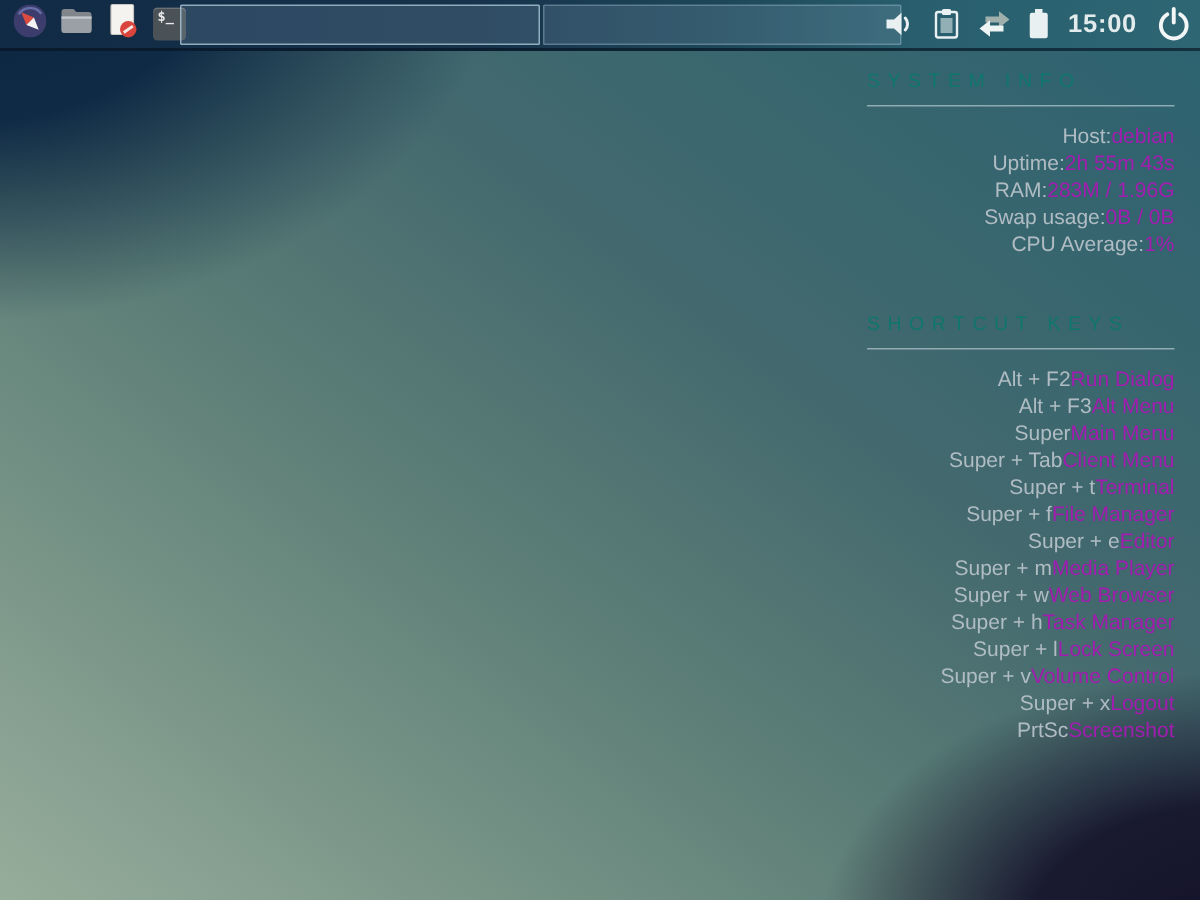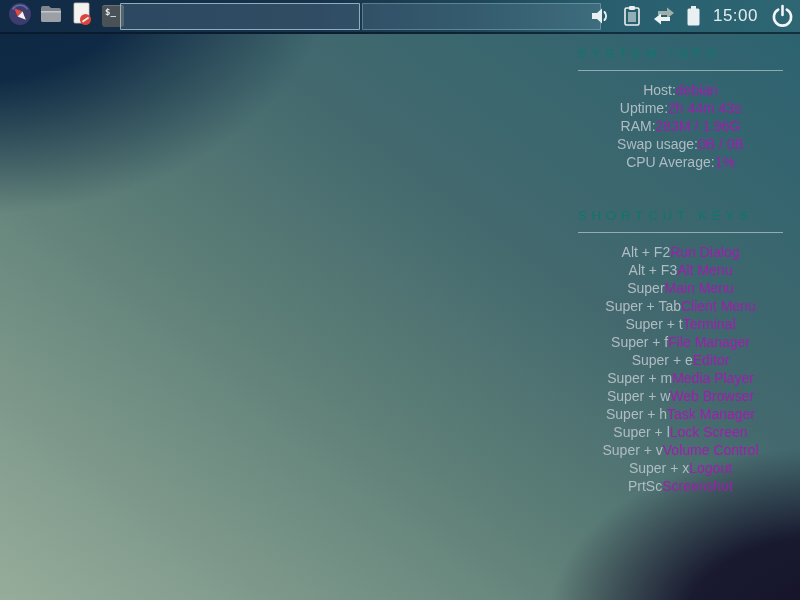--- a/index.html
+++ b/index.html
@@ -29,21 +29,21 @@
     background:rgba(140,170,190,0.22);
   }
   .taskbar.active{left:120px;width:238px;border:1px solid rgba(178,206,220,0.75);}
   .taskbar.inactive{left:362px;width:237px;border:1px solid rgba(160,190,205,0.40);}
   .tray{
     position:absolute;right:5px;top:0;height:32px;
     display:flex;align-items:center;gap:10px;
   }
   .tray .icon{display:flex;align-items:center;justify-content:center;cursor:pointer;}
   .clock{
-    font-size:17px;font-weight:400;color:#e3eced;letter-spacing:0.5px;
+    font-size:17px;font-weight:700;color:#e3eced;letter-spacing:0.5px;
     padding:0 2px;cursor:default;
   }
   
   .term-box{
     width:22px;height:22px;border-radius:3px;background:#4b5257;
     box-shadow:inset 0 1px 0 rgba(255,255,255,0.18);
     color:#e8eaec;font-family:"DejaVu Sans Mono","Liberation Mono",monospace;
     font-size:9px;line-height:10px;padding:2px 0 0 3px;box-sizing:border-box;font-weight:700;
   }
   
@@ -51,21 +51,21 @@
     position:absolute;left:578px;width:205px;color:#c4ced3;
     font-size:14px;
   }
   .conky .heading{
     font-size:13px;letter-spacing:5px;color:#0f766e;white-space:nowrap;
   }
   .conky .divider{
     border:none;border-top:1px solid rgba(205,218,223,0.60);
     margin:9px 0 10px 0;height:0;
   }
-  .row{display:flex;justify-content:center;height:18px;line-height:18px;white-space:nowrap;}
+  .row{display:flex;justify-content:flex-end;height:18px;line-height:18px;white-space:nowrap;}
   .row .k{color:#b0bcc3;}
   .row .v{color:#a21caf;text-align:right;}
   .sysinfo{top:46px;}
   .shortcuts{top:208px;}
 </style>
 </head>
 <body>
 
 <div class="wallpaper"></div>
 
@@ -147,21 +147,21 @@
 
 <div class="conky sysinfo">
   <div class="heading">SYSTEM INFO</div>
   <hr class="divider">
   <div class="row">
     <span class="k">Host:</span>
     <span class="v">debian</span>
   </div>
   <div class="row">
     <span class="k">Uptime:</span>
-    <span class="v">2h 44m 43s</span>
+    <span class="v">2h 55m 43s</span>
   </div>
   <div class="row">
     <span class="k">RAM:</span>
     <span class="v">283M / 1.96G</span>
   </div>
   <div class="row">
     <span class="k">Swap usage:</span>
     <span class="v">0B / 0B</span>
   </div>
   <div class="row">

